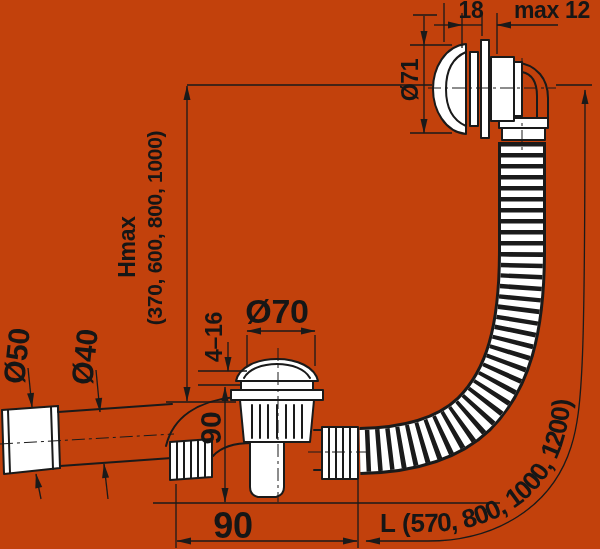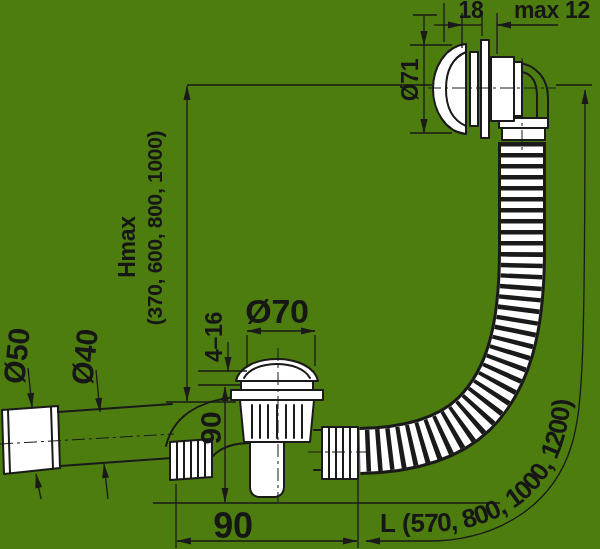--- a/index.html
+++ b/index.html
@@ -1,16 +1,16 @@
 <!DOCTYPE html>
 <html><head>
 <meta charset="utf-8">
 <style>
   html,body{margin:0;padding:0;background:#ffffff;}
-  .stage{width:600px;height:549px;background:#4d7c0f;position:relative;overflow:hidden;}
+  .stage{width:600px;height:549px;background:#c2410c;position:relative;overflow:hidden;}
   svg text{font-family:"Liberation Sans","DejaVu Sans",sans-serif;font-weight:700;fill:#161616;letter-spacing:-0.3px;}
   .t21{font-size:21px}.t23{font-size:23px}.t26{font-size:26px}.t30{font-size:30px}.t34{font-size:34px}.t36{font-size:36px}
   .o{stroke:#1a1a1a;stroke-width:2;fill:none;stroke-linecap:round;stroke-linejoin:round;}
   .f{stroke:#1a1a1a;stroke-width:2;fill:#ffffff;stroke-linejoin:round;}
   .d{stroke:#1a1a1a;stroke-width:1.3;fill:none;}
   .cl{stroke:#1a1a1a;stroke-width:1;fill:none;stroke-dasharray:13 4 3 4;}
   .hoseEdge{stroke:#1a1a1a;stroke-width:48;fill:none;}
   .hoseFill{stroke:#ffffff;stroke-width:42;fill:none;}
   .hoseRibs{stroke:#1a1a1a;stroke-width:42;fill:none;stroke-dasharray:4.5 6.5;}
 </style>

